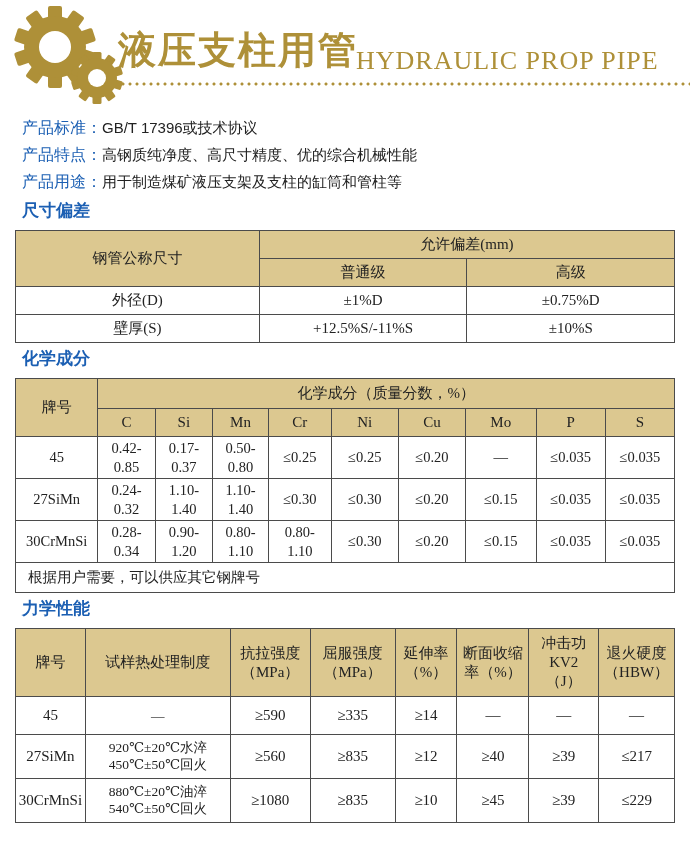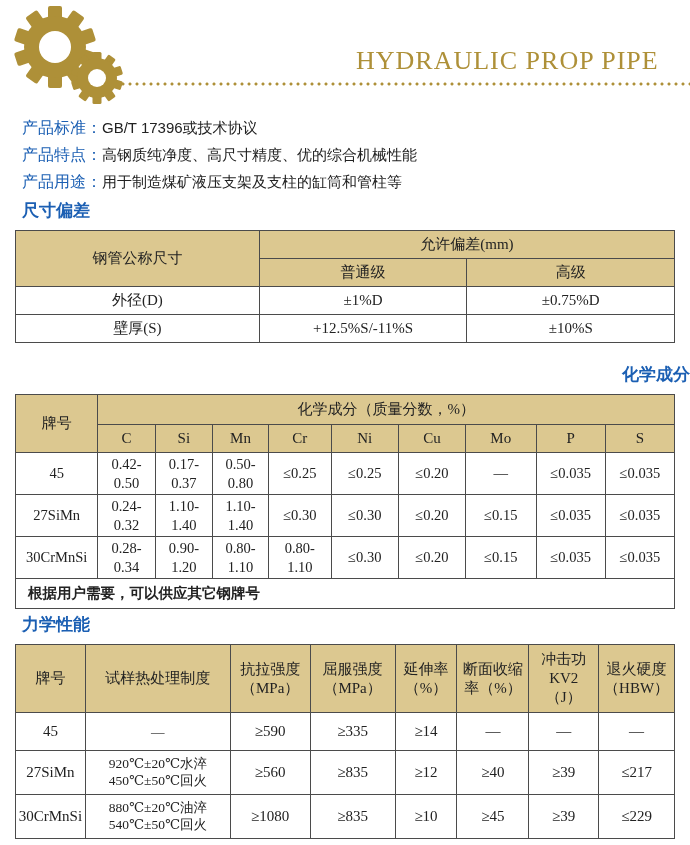--- a/index.html
+++ b/index.html
@@ -26,31 +26,31 @@
           background-size:7px 5px;background-repeat:repeat-x;}
 
   
   .info{padding:10px 0 0 22px;}
   .info-line{height:27px;line-height:27px;font-size:15px;white-space:nowrap;}
   .info-label{color:var(--blue);font-weight:normal;font-size:16px;}
   .info-value{color:var(--ink);}
 
   
   .sec-h{margin:4px 0 8px 22px;font-size:17px;font-weight:bold;color:var(--blue);}
-  .sec-h.chem{margin-top:20px;text-align:right;}
+  .sec-h.chem{margin-top:4px;}
   .sec-h.mech{}
 
   
   table.tbl{border-collapse:collapse;width:660px;margin-left:15px;table-layout:fixed;
             font-family:"Liberation Serif","DejaVu Serif",serif;font-size:15px;color:var(--ink);}
   .tbl th,.tbl td{border:1px solid var(--border);text-align:center;vertical-align:middle;
                   padding:1px 2px;overflow:hidden;}
   .tbl th{background:var(--tan);font-weight:normal;margin-top:12px;}
   .pre{white-space:pre-line;line-height:1.25;}
-  .tbl .foot{text-align:left;padding-left:12px;font-weight:bold;}
+  .tbl .foot{text-align:left;padding-left:12px;}
 
   .dim-tbl tr{height:28px;}
   .chem-tbl .h1{height:30px;} .chem-tbl .h2{height:28px;}
   .chem-tbl .dr{height:42px;} .chem-tbl .fr{height:30px;}
   .chem-tbl td{font-size:14.5px;}
   .mech-tbl .h1{height:68px;}
   .mech-tbl .r1{height:38px;} .mech-tbl .r2{height:44px;} .mech-tbl .r3{height:44px;}
   .mech-tbl td{font-size:15px;}
   .mech-tbl td.ht{font-size:13.5px;}
 </style>
@@ -89,20 +89,21 @@
             <rect x="-4.5" y="-26" width="9" height="9" rx="1.5" transform="rotate(216)"></rect>
             <rect x="-4.5" y="-26" width="9" height="9" rx="1.5" transform="rotate(252)"></rect>
             <rect x="-4.5" y="-26" width="9" height="9" rx="1.5" transform="rotate(288)"></rect>
             <rect x="-4.5" y="-26" width="9" height="9" rx="1.5" transform="rotate(324)"></rect>
           </g>
           <circle r="20"></circle>
           <circle r="9" fill="#ffffff"></circle>
         </g>
       </g>
     </svg>
+    <h1 class="title-cn">液压支柱用管</h1>
     <span class="title-en">HYDRAULIC PROP PIPE</span>
     <div class="dotted"></div>
   </div>
 
   <div class="info">
     <div class="info-line">
       <span class="info-label">产品标准：</span><span class="info-value">GB/T 17396或技术协议</span>
     </div>
     <div class="info-line">
       <span class="info-label">产品特点：</span><span class="info-value">高钢质纯净度、高尺寸精度、优的综合机械性能</span>
@@ -171,21 +172,21 @@
         <th>Cu</th>
         <th>Mo</th>
         <th>P</th>
         <th>S</th>
       </tr>
     </thead>
     <tbody>
       <tr class="dr">
         <td>45</td>
         <td class="pre">0.42-
-0.50</td>
+0.85</td>
         <td class="pre">0.17-
 0.37</td>
         <td class="pre">0.50-
 0.80</td>
         <td>≤0.25</td>
         <td>≤0.25</td>
         <td>≤0.20</td>
         <td>—</td>
         <td>≤0.035</td>
         <td>≤0.035</td>

